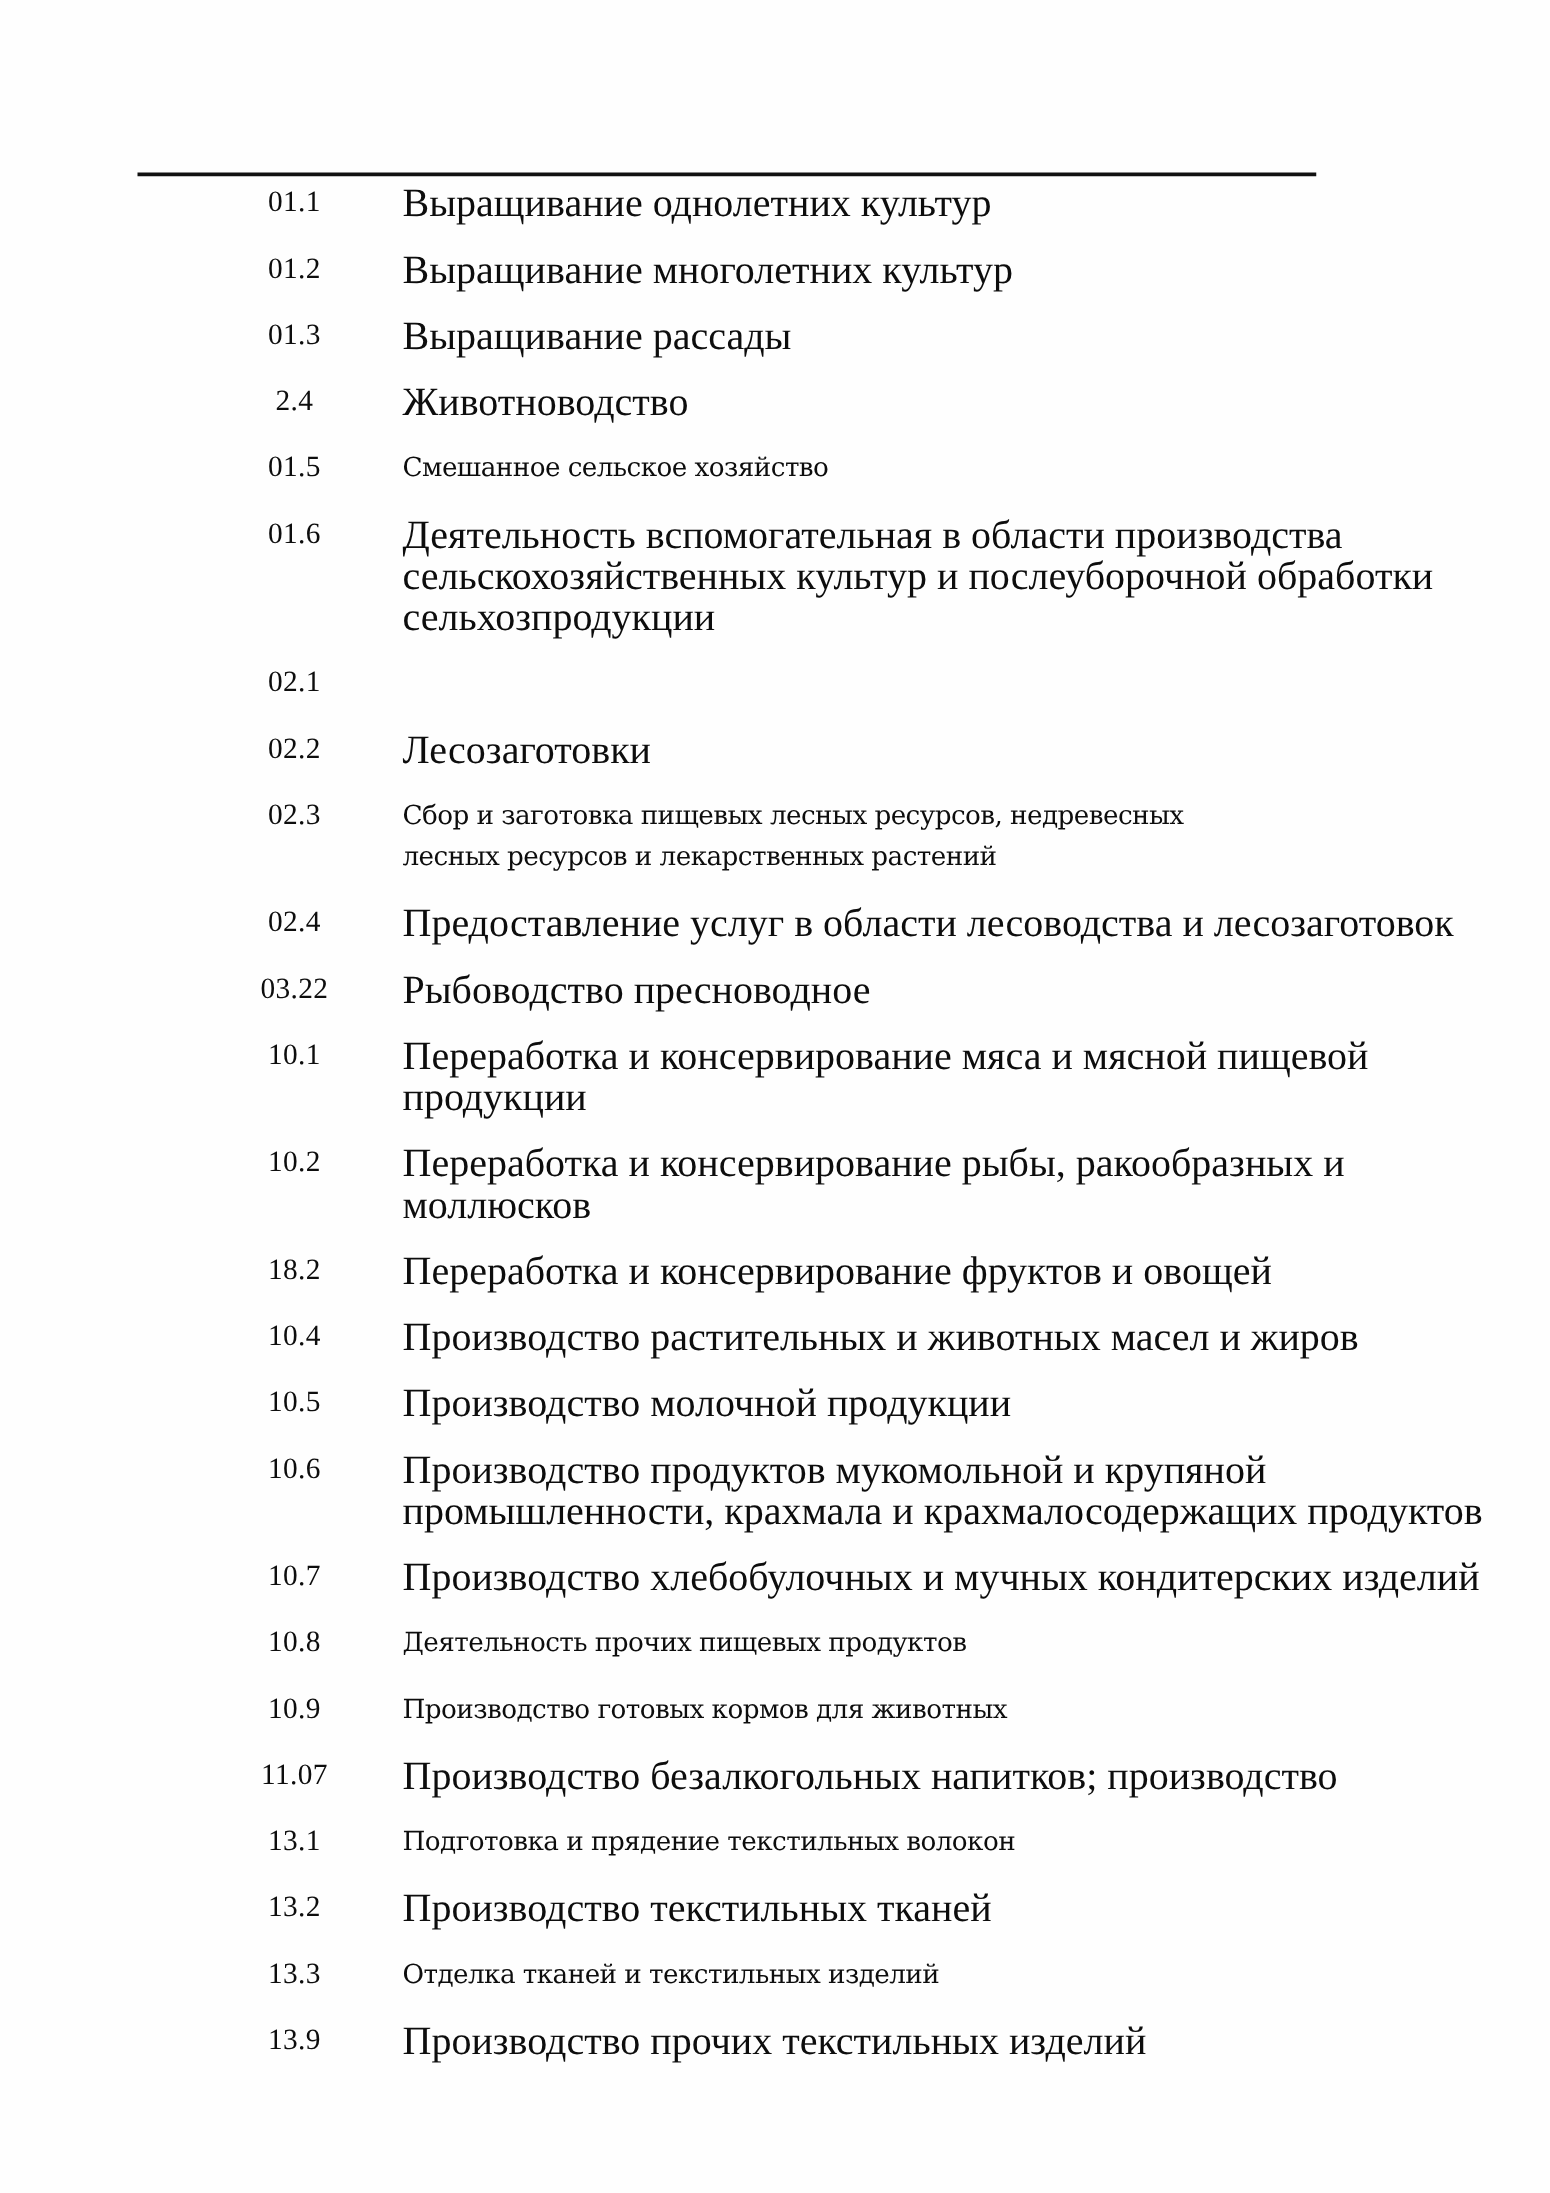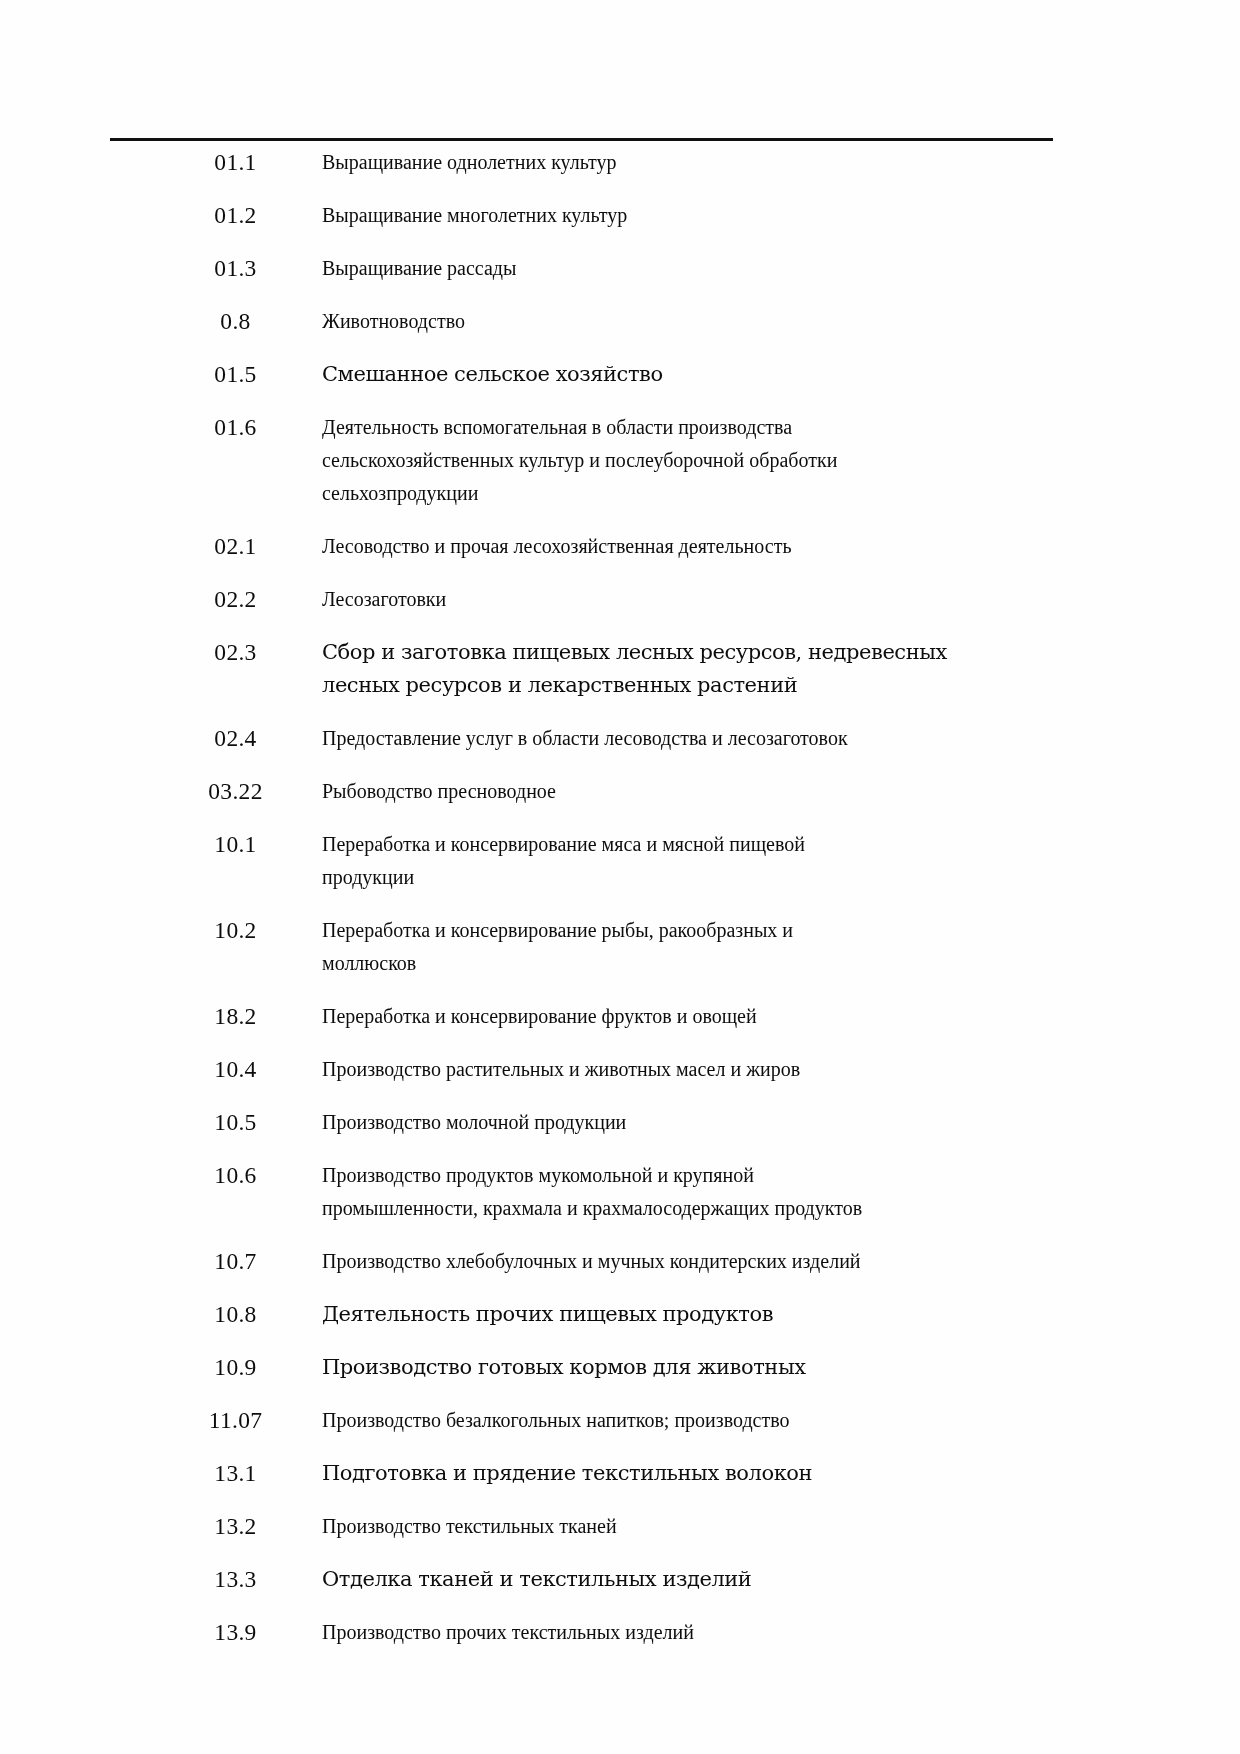--- a/index.html
+++ b/index.html
@@ -55,21 +55,21 @@
     font-size: 23.5px;
     line-height: 33px;
     letter-spacing: 0.3px;
     flex: 0 0 auto;
     color: #0d0d0d;
   }
 
   .desc-cell {
     margin-left: 14px;
     width: 660px;
-    font-size: 20px;
+    font-size: 32px;
     line-height: 33px;
     flex: 0 0 auto;
     color: #0d0d0d;
   }
 
   .desc-cell .ln {
     display: block;
     white-space: pre;
   }
   .v-narrow .desc-cell {
@@ -98,44 +98,41 @@
           <span class="ln">Выращивание многолетних культур</span>
         </div>
       </div>
       <div class="entry">
         <div class="code-cell">01.3</div>
         <div class="desc-cell">
           <span class="ln">Выращивание рассады</span>
         </div>
       </div>
       <div class="entry">
-        <div class="code-cell">0.8</div>
+        <div class="code-cell">2.4</div>
         <div class="desc-cell">
           <span class="ln">Животноводство</span>
         </div>
       </div>
       <div class="entry v-narrow">
         <div class="code-cell">01.5</div>
         <div class="desc-cell">
           <span class="ln">Смешанное сельское хозяйство</span>
         </div>
       </div>
       <div class="entry">
         <div class="code-cell">01.6</div>
         <div class="desc-cell">
           <span class="ln">Деятельность вспомогательная в области производства</span>
           <span class="ln">сельскохозяйственных культур и послеуборочной обработки</span>
           <span class="ln">сельхозпродукции</span>
         </div>
       </div>
       <div class="entry">
         <div class="code-cell">02.1</div>
-        <div class="desc-cell">
-          <span class="ln">Лесоводство и прочая лесохозяйственная деятельность</span>
-        </div>
       </div>
       <div class="entry">
         <div class="code-cell">02.2</div>
         <div class="desc-cell">
           <span class="ln">Лесозаготовки</span>
         </div>
       </div>
       <div class="entry v-narrow">
         <div class="code-cell">02.3</div>
         <div class="desc-cell">

